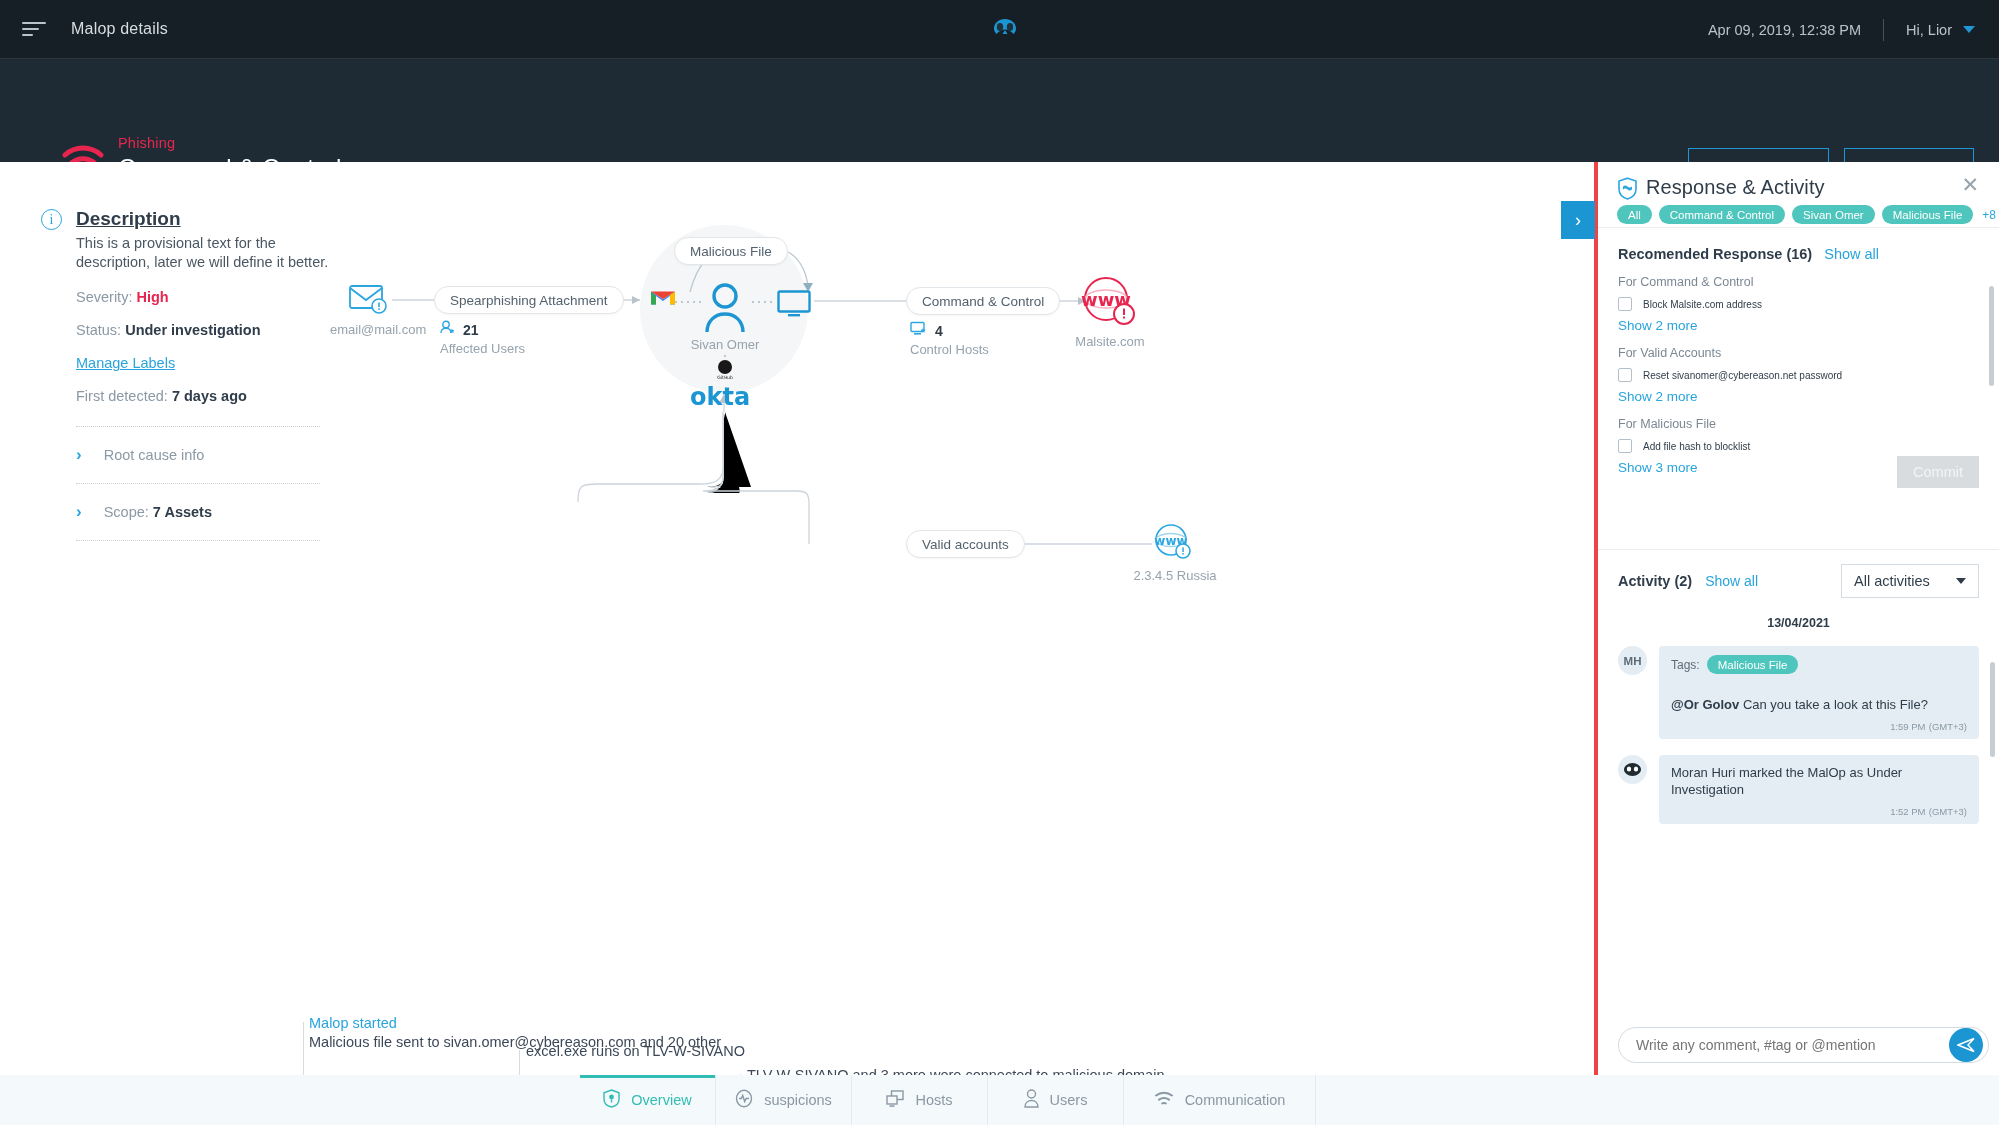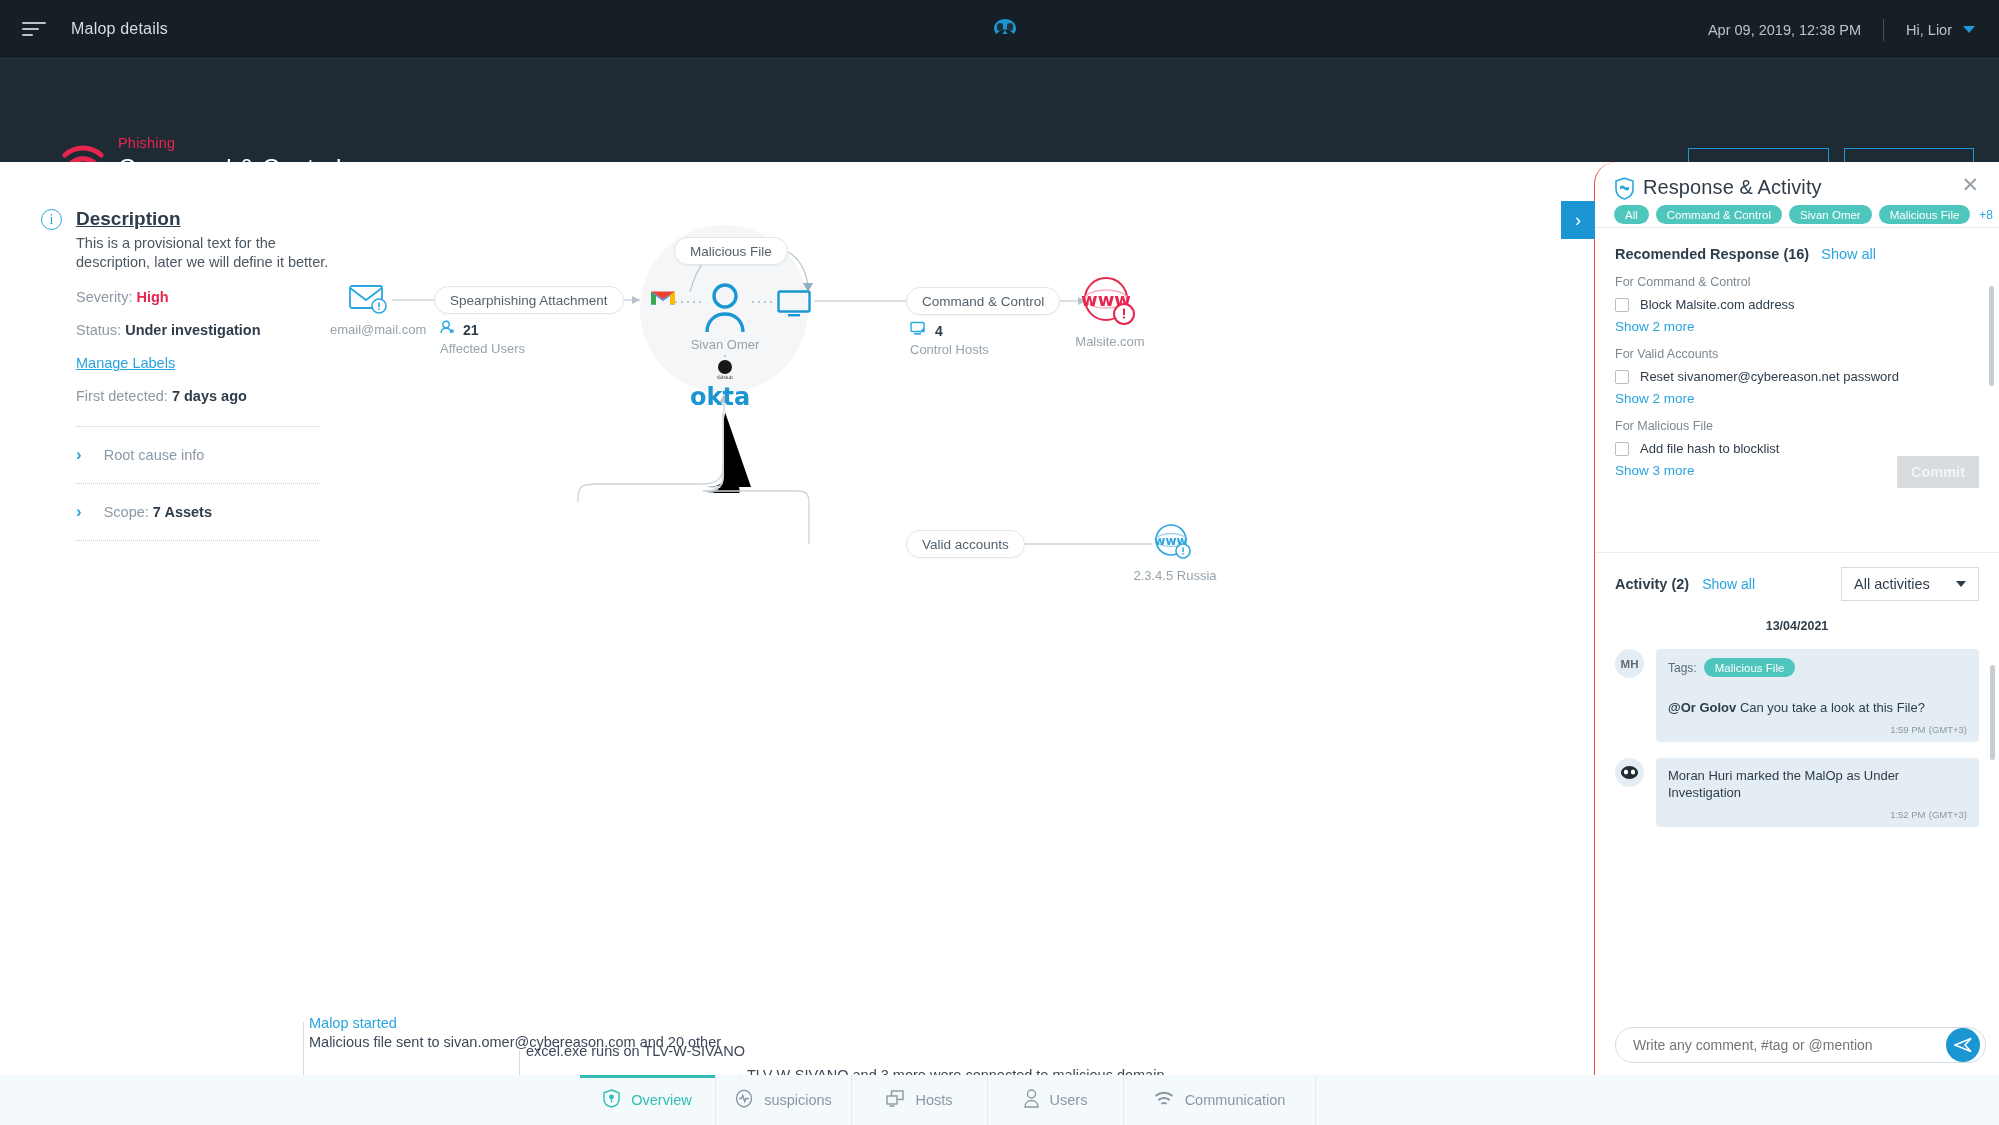--- a/index.html
+++ b/index.html
@@ -94,42 +94,42 @@
   
   .timeline { position: absolute; left: 0; top: 700px; width: 1594px; height: 225px;}
   .tl-node { position: absolute; width: 44px; height: 44px; border-radius: 50%;
     border: 1px solid #e2e7ea; background: #fff; display:flex; align-items:center; justify-content:center; cursor:pointer;}
   .tl-stem { position: absolute; width: 1px; background: #d6dde2; }
   .tl-note { position: absolute; font-size: 14.5px; color: #3c4858; white-space: nowrap;}
   .tl-note.started { color: #29a4dd; }
 
   
   .rpanel { position: absolute; top: 162px; right: 0; width: 405px; height: 963px; background: #fff;
-     border-left: 1px solid #ef4444; border-radius: 22px; }
+     border-left: 4px solid #ef4444; }
   .rp-head { position: relative; height: 65px; }
   .rp-title { position:absolute; left: 48px; top: 14px; font-size: 20px; color: #2f3d4a; letter-spacing:.1px;}
   .shield { position:absolute; left: 19px; top: 15px; }
   .rp-close { position:absolute; right: 20px; top: 12px; font-size: 21px; color: #97a3ad; cursor: pointer; line-height:1;}
   .tagrow { position:absolute; left: 19px; top: 43px; display:flex; align-items:center; gap: 7px; }
   .tag { background: #4ec6bd; color: #fff; border-radius: 11px; height: 19px; padding: 0 11px;
     font-size: 11.5px; display:flex; align-items:center; cursor: pointer; white-space:nowrap;}
   .tag.more { background: transparent; color: #29a4dd; padding: 0 2px; font-size: 12px; }
   .rp-divider { border-top: 1px solid #e9edf0; }
 
   .rr { position: relative; padding: 18px 20px 0 20px; }
   .rr-title { font-size: 14.5px; color: #2f3d4a; font-weight: bold; }
   .rr-title .showall { color: #29a4dd; font-weight: normal; margin-left: 8px; cursor: pointer;}
   .rr-group { margin-top: 13px; }
   .rr-grouplabel { font-size: 12.5px; color: #7b8894; }
   .rr-item { display:flex; align-items:center; gap: 11px; margin-top: 8px; }
   .cb { width: 14px; height: 14px; border: 1px solid #b3c0c9; border-radius: 2px; background:#fff; cursor:pointer; flex:none;}
-  .rr-itemlabel { font-size: 13px; color: #2f3d4a; }
+  .rr-itemlabel { font-size: 10px; color: #2f3d4a; }
   .rr-more { font-size: 13.5px; color: #29a4dd; margin-top: 7px; cursor: pointer; }
   .commit { position: absolute; right: 20px; top: 228px; width: 82px; height: 32px; background: #d9dcde;
-    color: #f2f4f5; font-size: 14.5px; display:flex; align-items:center; justify-content:center; cursor: not-allowed; font-weight: bold;}
+    color: #f2f4f5; font-size: 14.5px; display:flex; align-items:center; justify-content:center; cursor: not-allowed;}
   .rr-scroll { position: absolute; right: 5px; top: 58px; width: 5px; height: 100px; background: #c6ced4; border-radius: 3px;}
 
   .act { position: relative; padding: 0 20px; }
   .act-head { display:flex; align-items:center; height: 62px; }
   .act-title { font-size: 14.5px; color: #2f3d4a; font-weight: bold; }
   .act-showall { font-size: 14px; color: #29a4dd; margin-left: 13px; cursor:pointer;}
   .act-select { margin-left: auto; border: 1px solid #d5dce1; height: 34px; width: 138px;
      display:flex; align-items:center; padding: 0 12px; font-size: 14.5px; color: #2f3d4a; cursor: pointer;}
   .act-select .cd2 { margin-left:auto; width:0;height:0;border-left:5px solid transparent;border-right:5px solid transparent;border-top:6px solid #2f3d4a;}
   .act-date { text-align:center; font-size: 12.5px; color: #2f3d4a; font-weight: bold; margin-top: 4px;}

